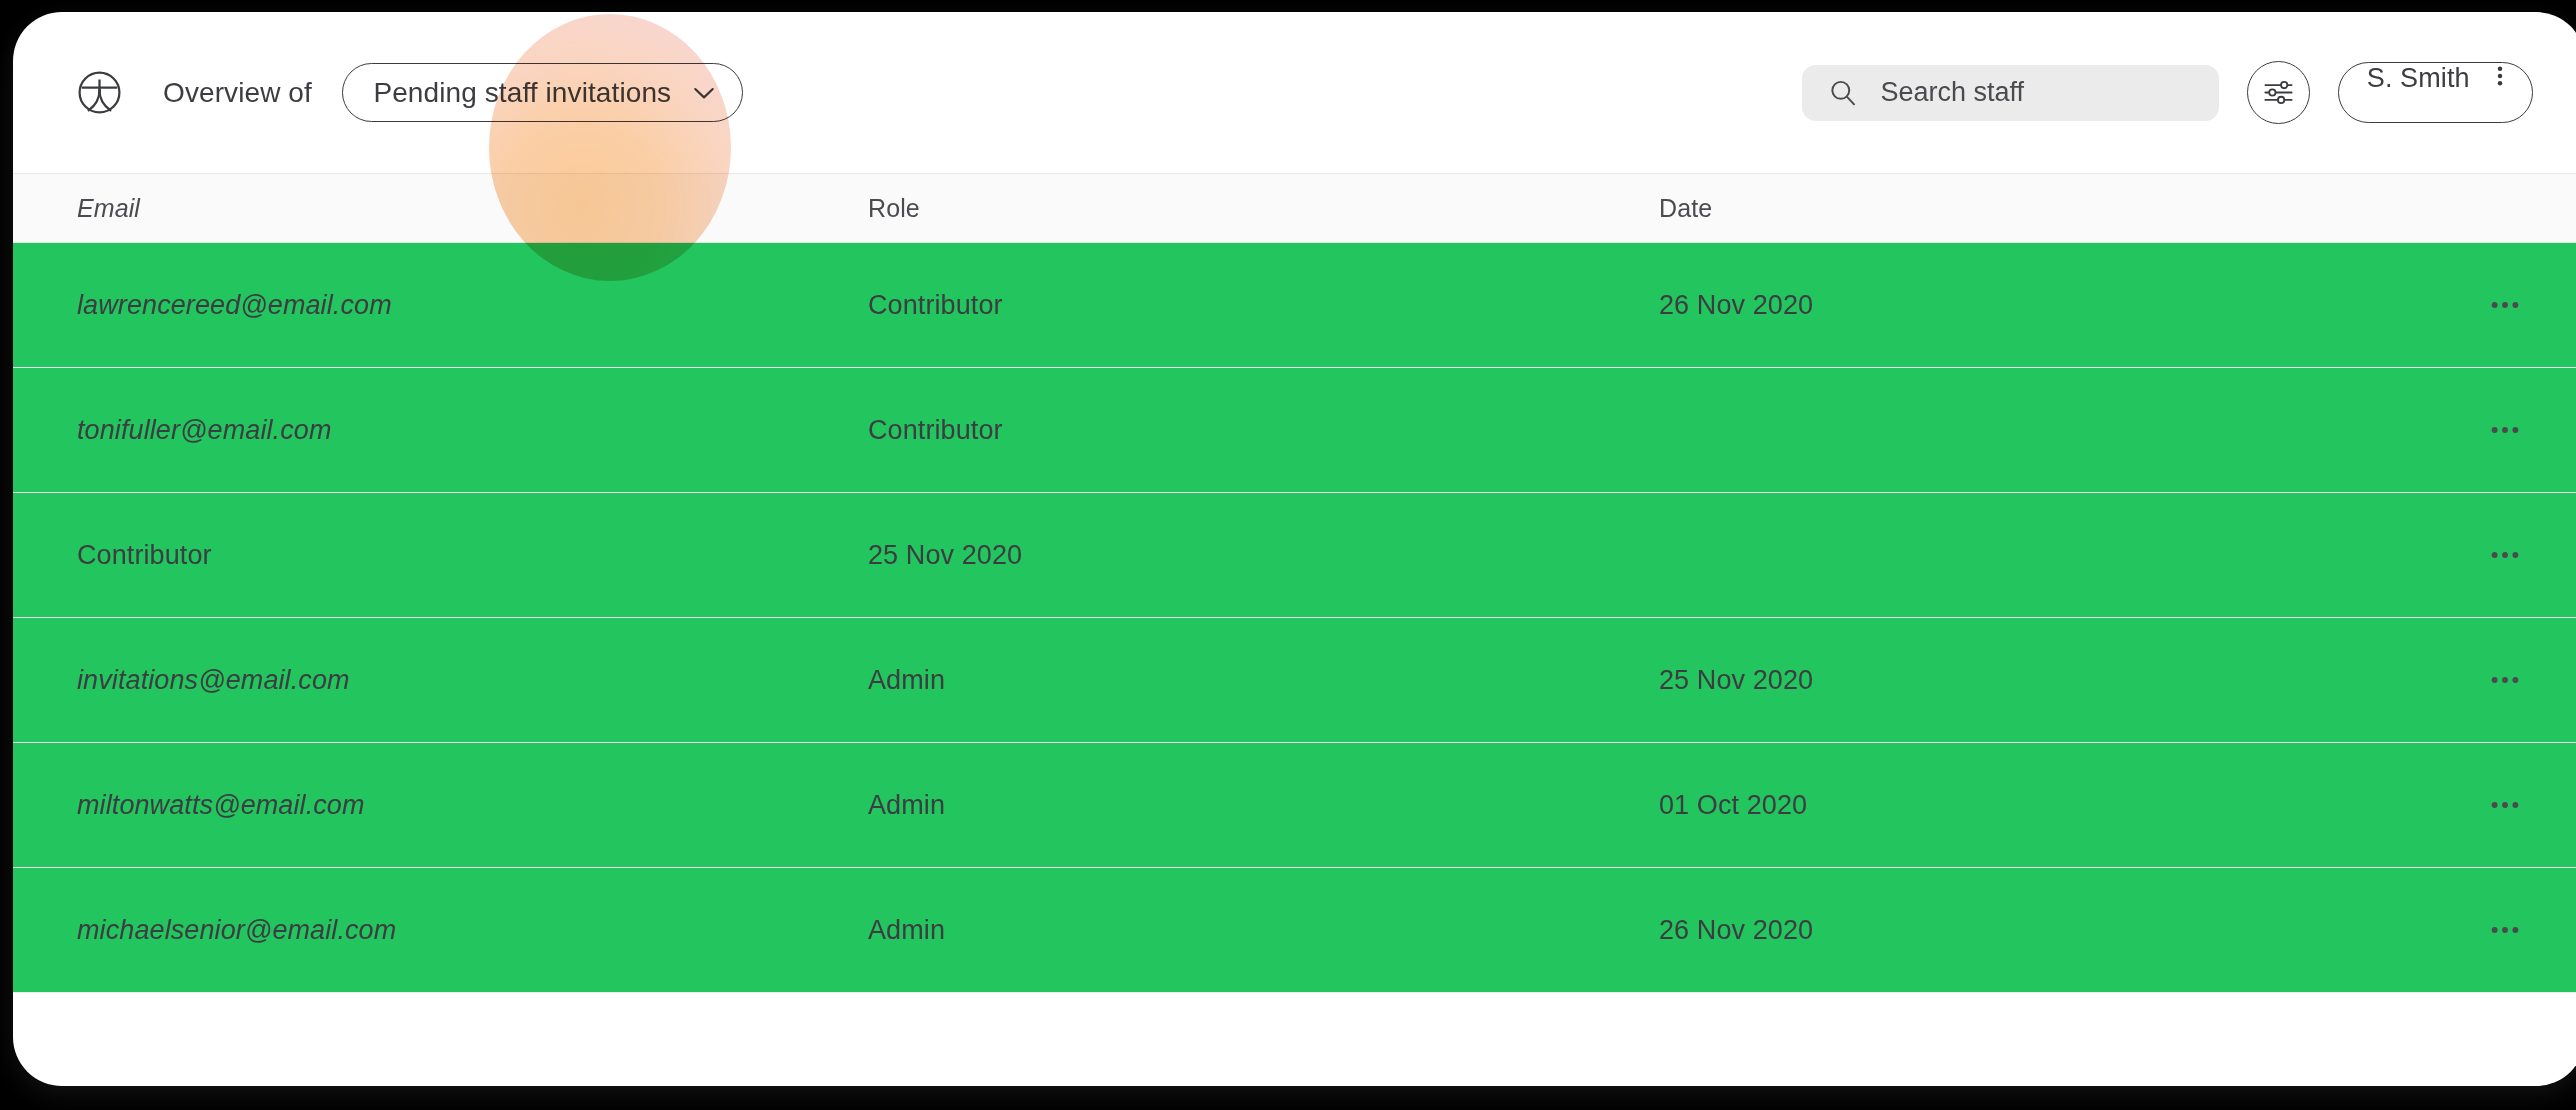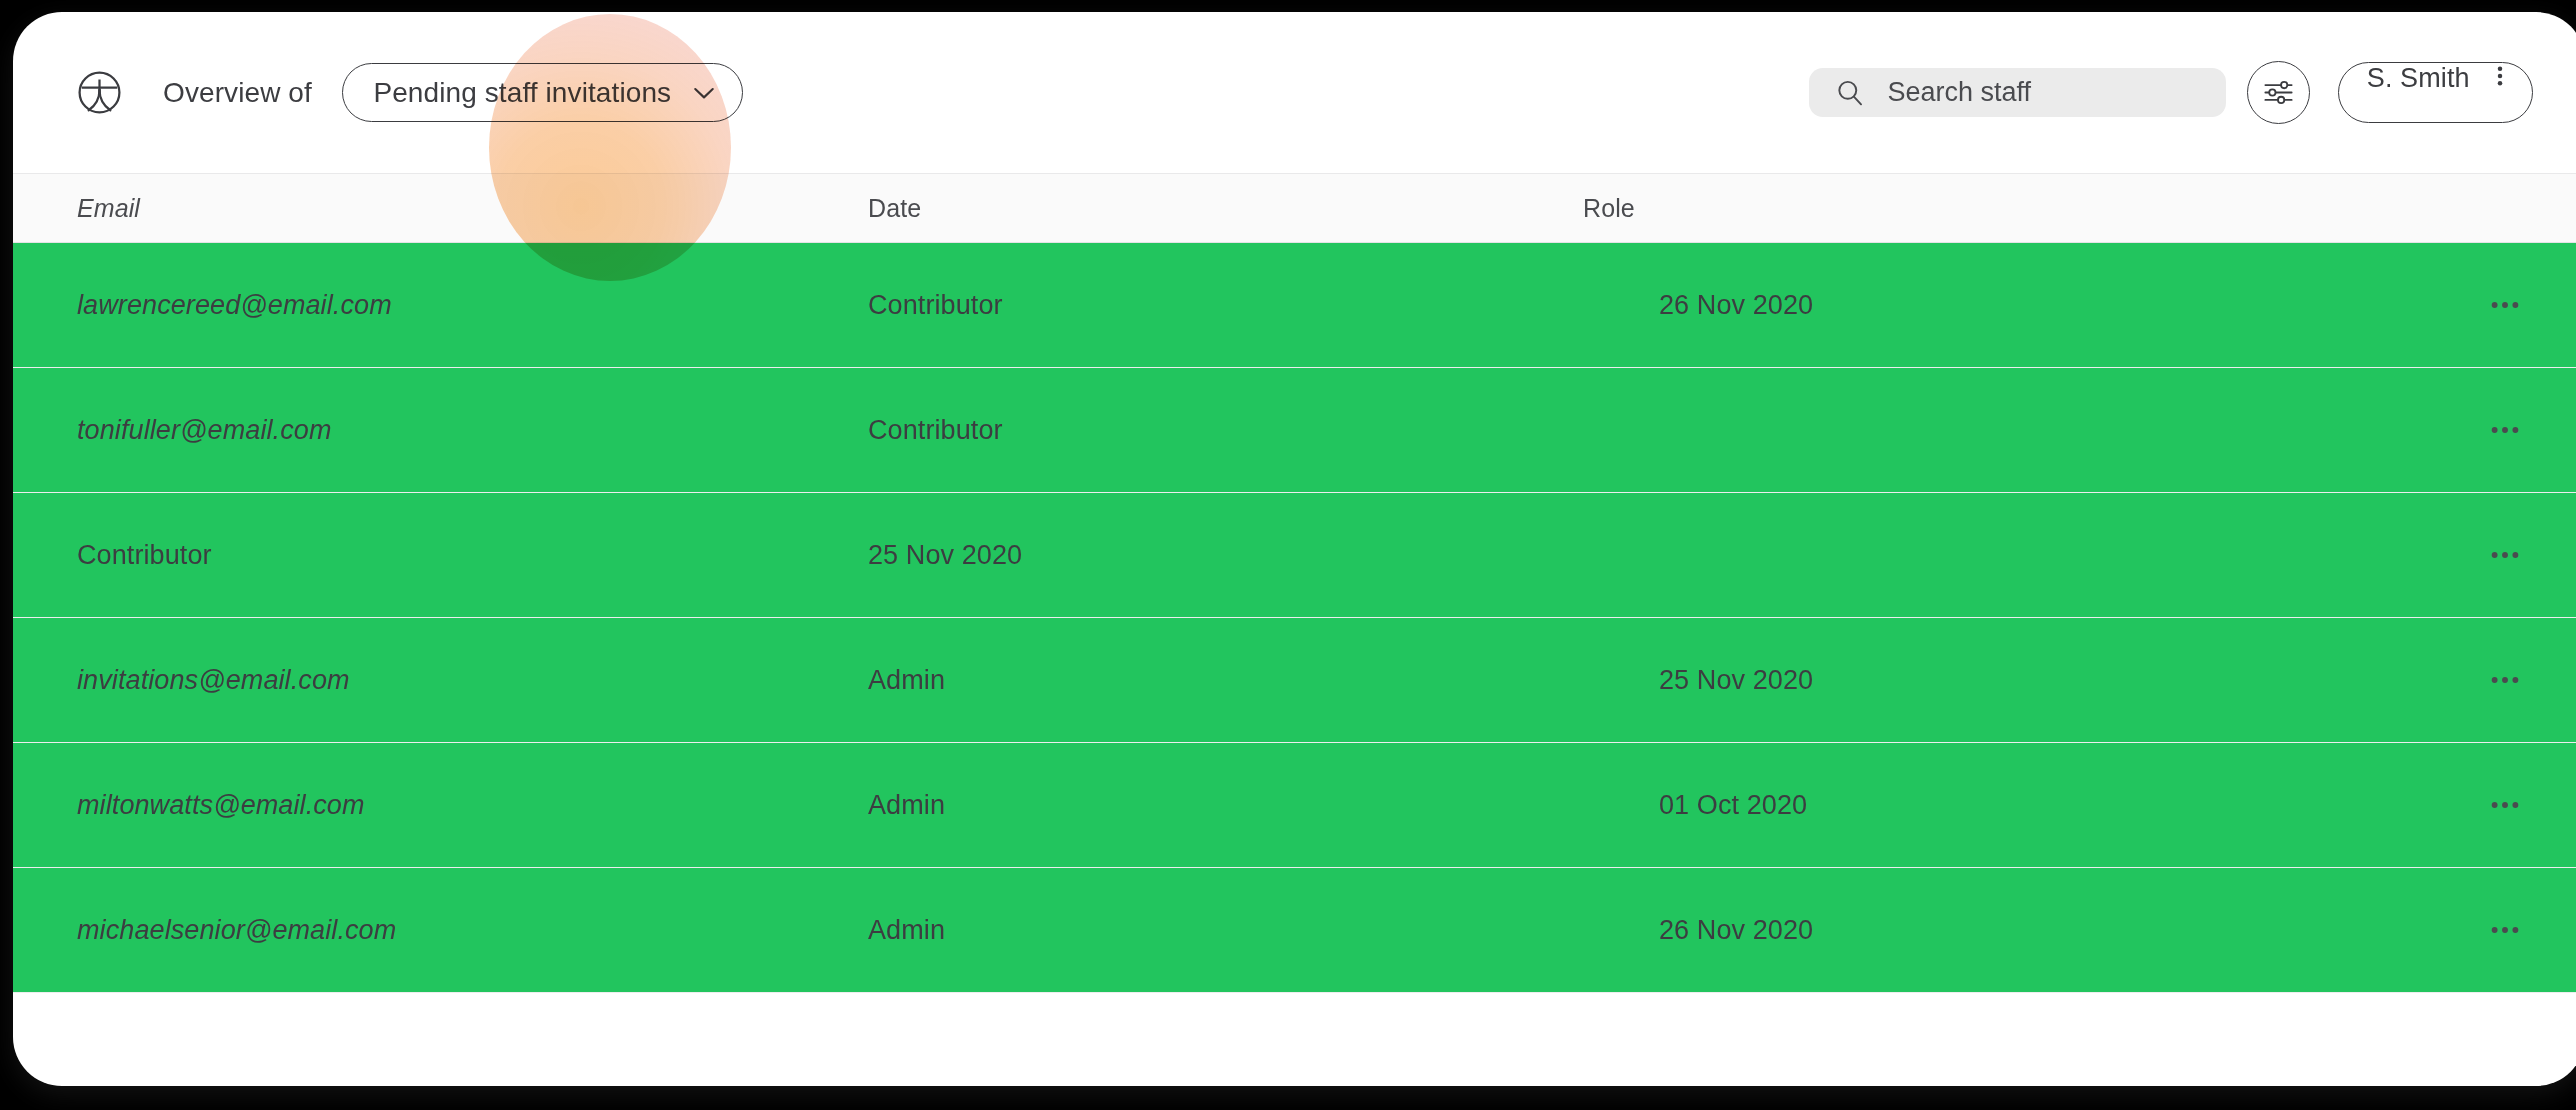--- a/index.html
+++ b/index.html
@@ -90,26 +90,26 @@
     flex: 0 0 auto;
   }
 
   .toolbar-spacer { flex: 1 1 auto; }
 
   
   .search-box {
     display: flex;
     align-items: center;
     width: 417px;
-    height: 49px;
+    height: 56px;
     box-sizing: border-box;
     background: #ebebeb;
     border-radius: 14px;
     padding: 0 22.7px 0 26px;
-    margin-right: 21px;
+    margin-right: 28px;
     cursor: text;
   }
   .search-icon {
     width: 30px;
     height: 30px;
     flex: 0 0 auto;
     color: #4a4b4f;
     margin-right: 22.7px;
   }
   .search-input {
@@ -309,22 +309,22 @@
           </svg>
         </span>
       </div>
 
     </div>
 
     <div id="table">
 
       <div class="t-row t-head">
         <div class="cell col-email">Email</div>
+        <div class="cell col-role">Role</div>
         <div class="cell col-date">Date</div>
-        <div class="cell col-role">Role</div>
         <div class="cell col-action"></div>
       </div>
 
       <div id="rows-container">
           <div class="t-row t-body-row">
             <div class="cell col-email">lawrencereed@email.com</div>
             <div class="cell col-role">Contributor</div>
             <div class="cell col-date">26 Nov 2020</div>
             <div class="cell col-action">
               <span class="kebab-horizontal"><svg viewBox="0 0 44 44" fill="currentColor" xmlns="http://www.w3.org/2000/svg">

